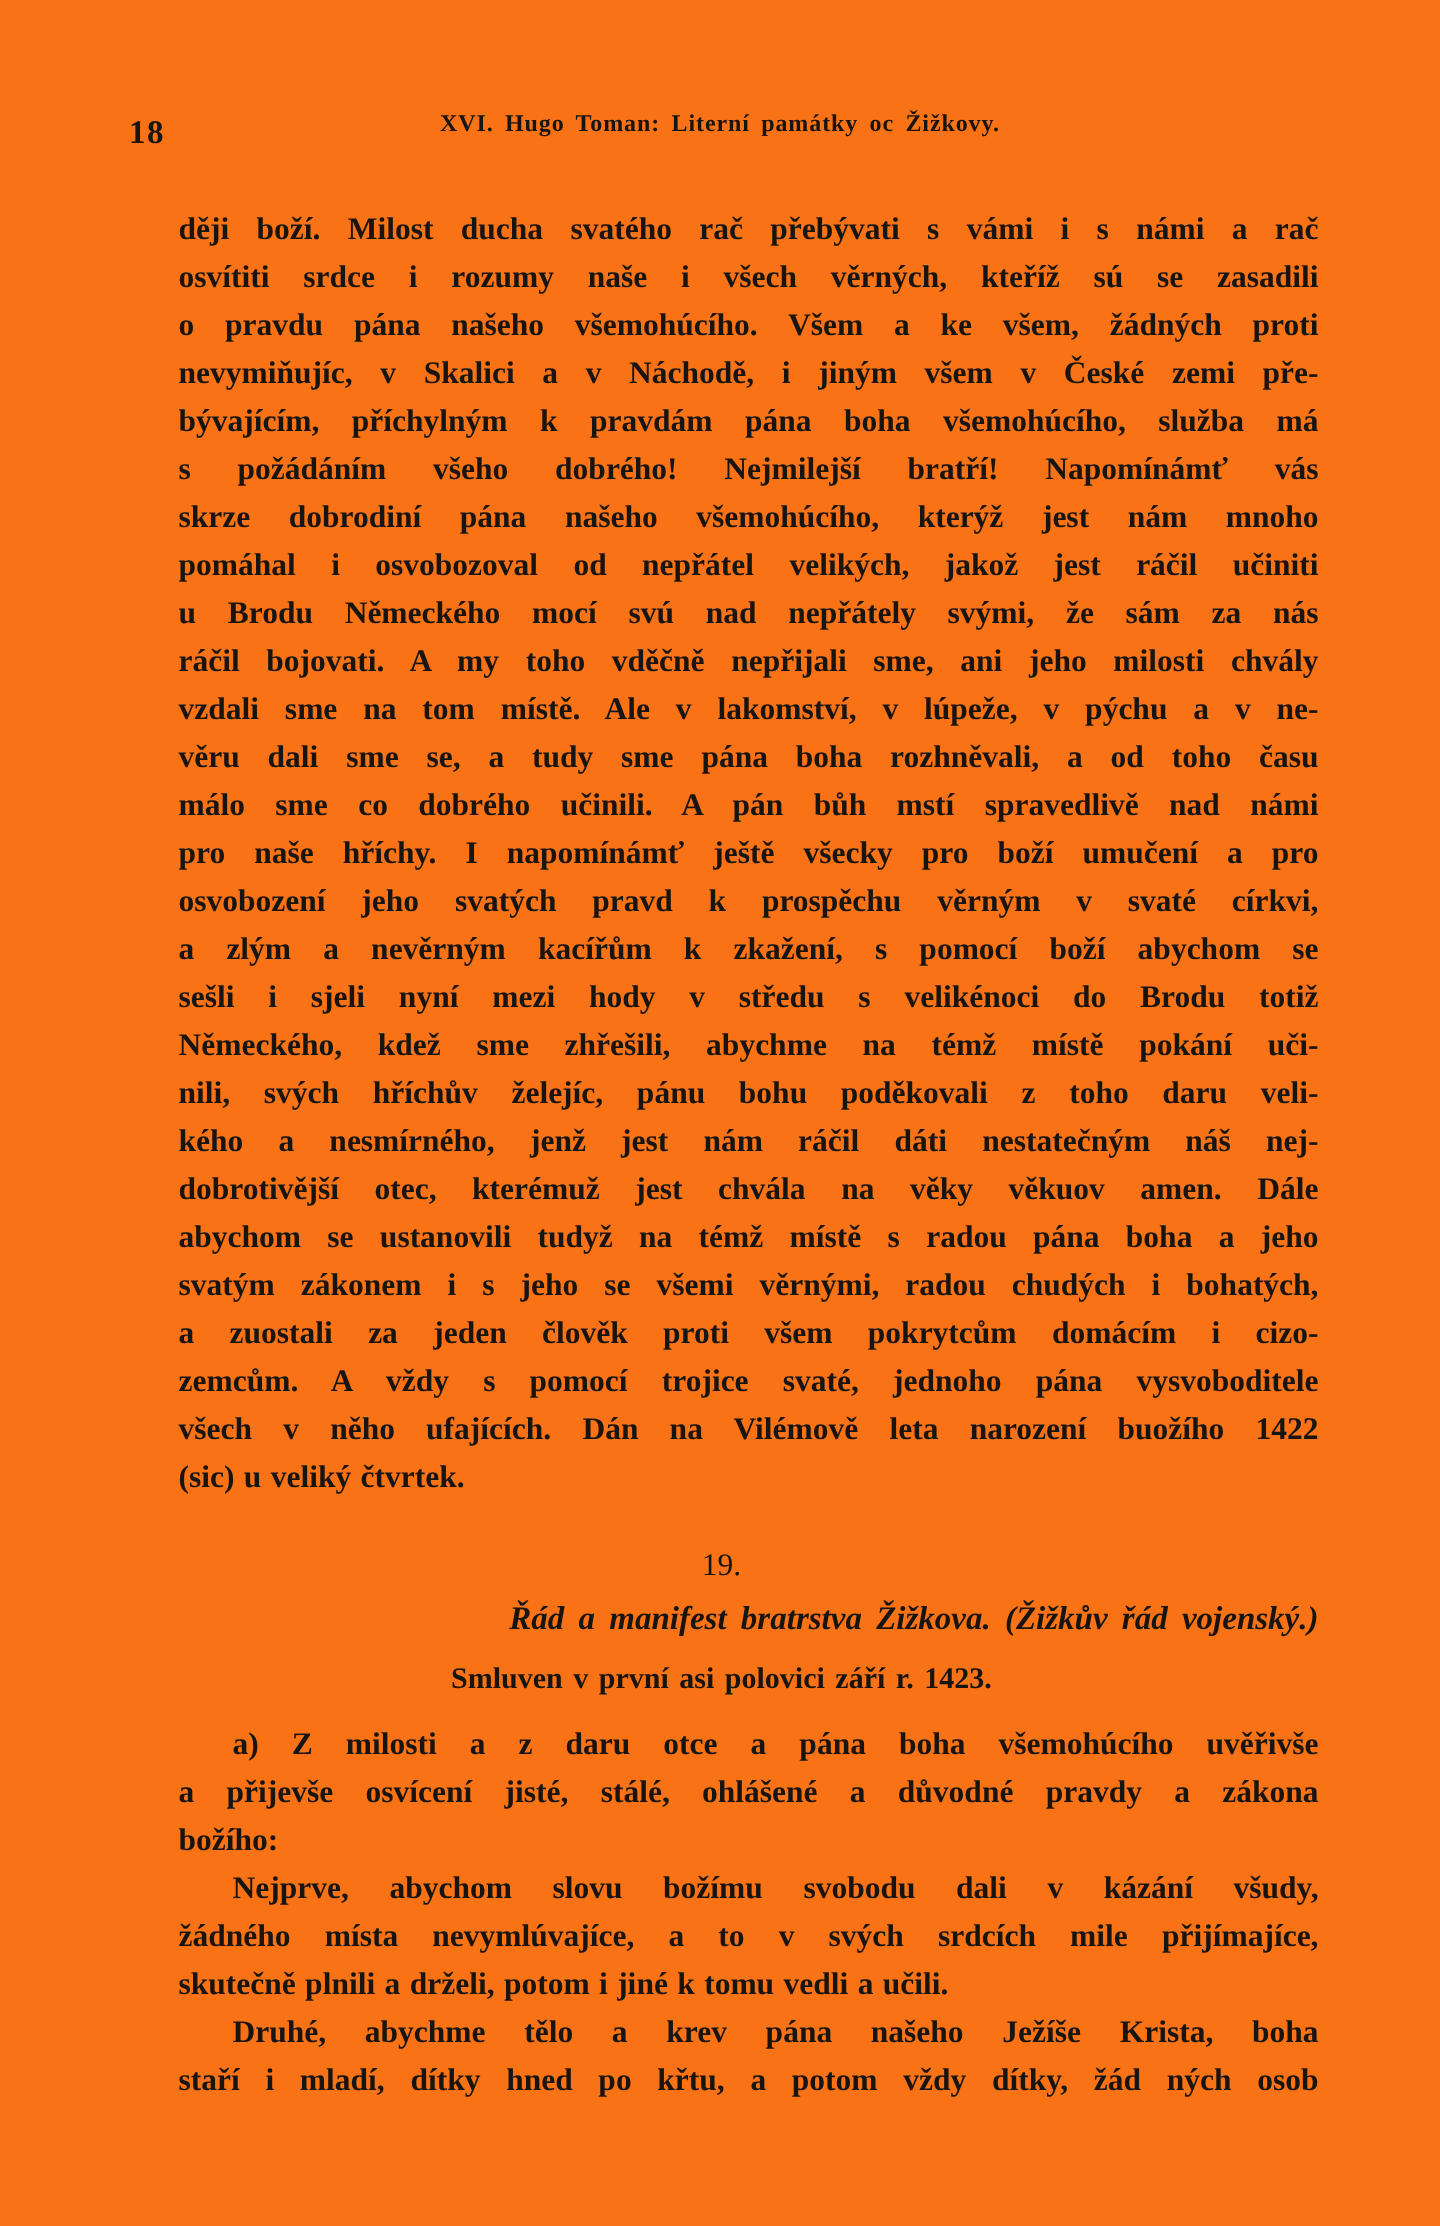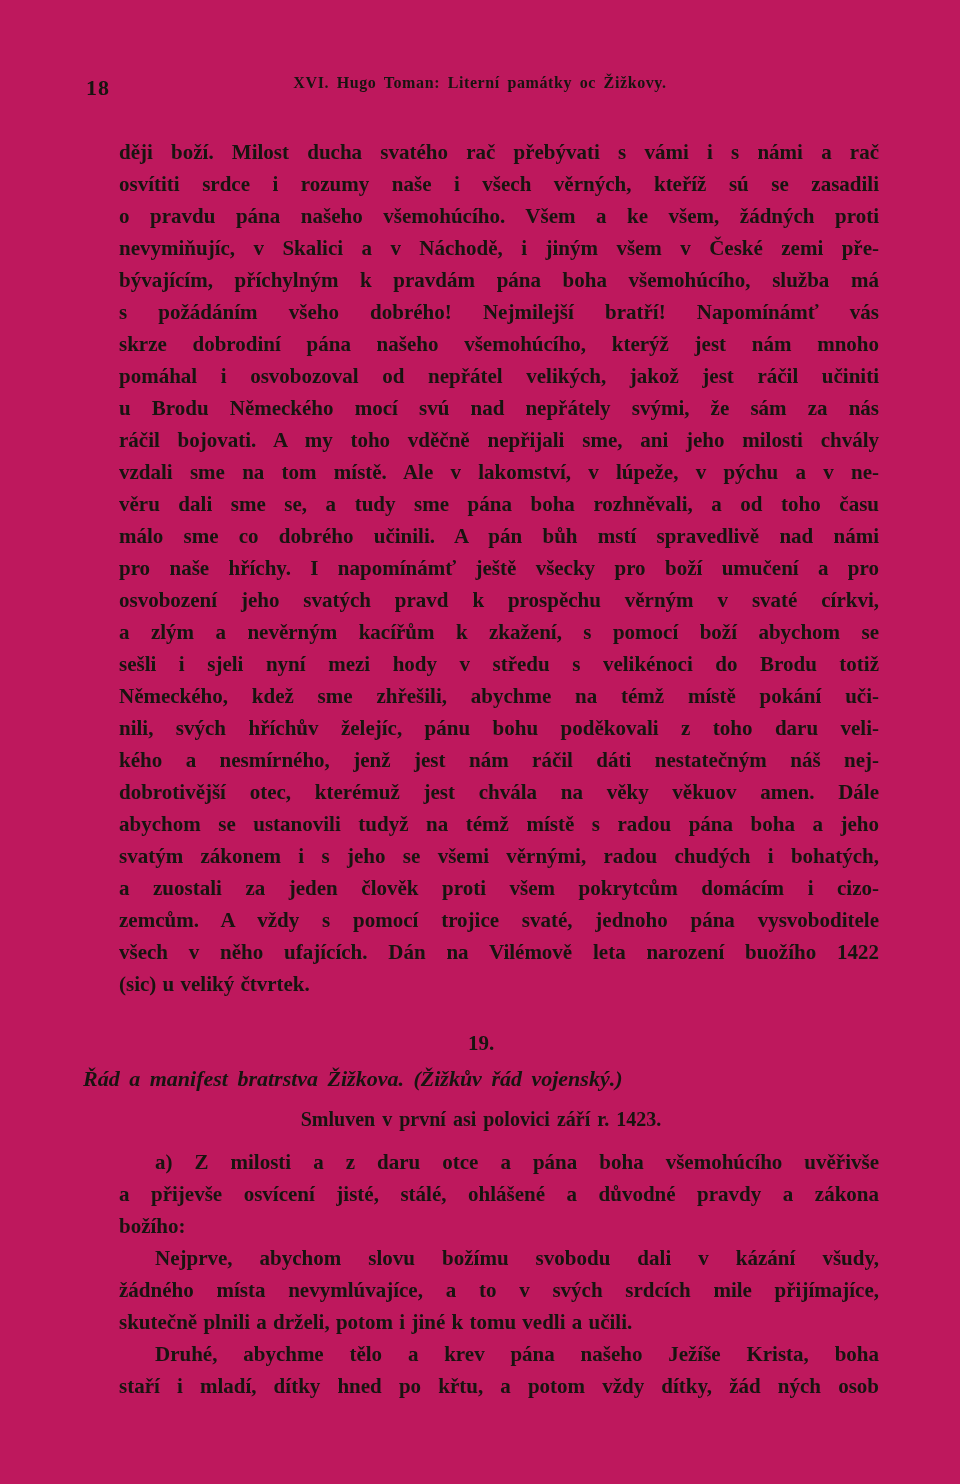--- a/index.html
+++ b/index.html
@@ -6,21 +6,21 @@
     margin: 0;
     padding: 0;
     width: 960px;
     height: 1484px;
     background: #ffffff;
   }
   .page {
     position: relative;
     width: 960px;
     height: 1484px;
-    background: #be185d;
+    background: #f97316;
     color: #181410;
     font-family: "Liberation Serif", serif;
     overflow: hidden;
   }
   .running-header {
     position: absolute;
     top: 74px;
     left: 0;
     width: 100%;
   }
@@ -59,26 +59,26 @@
   .line.unjust {
     text-align-last: left;
   }
   .para.indent .line:first-child {
     text-indent: 36px;
   }
   .section-number {
     margin-top: 26px;
     text-align: center;
     font-size: 21px;
-    font-weight: 700;
+    font-weight: 400;
     line-height: 34px;
   }
   .section-title {
     margin-top: 2px;
-    text-align: left;
+    text-align: right;
     font-size: 22px;
     font-style: italic;
     font-weight: 700;
     line-height: 34px;
     word-spacing: 4px;
   }
   .section-subtitle {
     margin-top: 8px;
     text-align: center;
     font-size: 20px;

